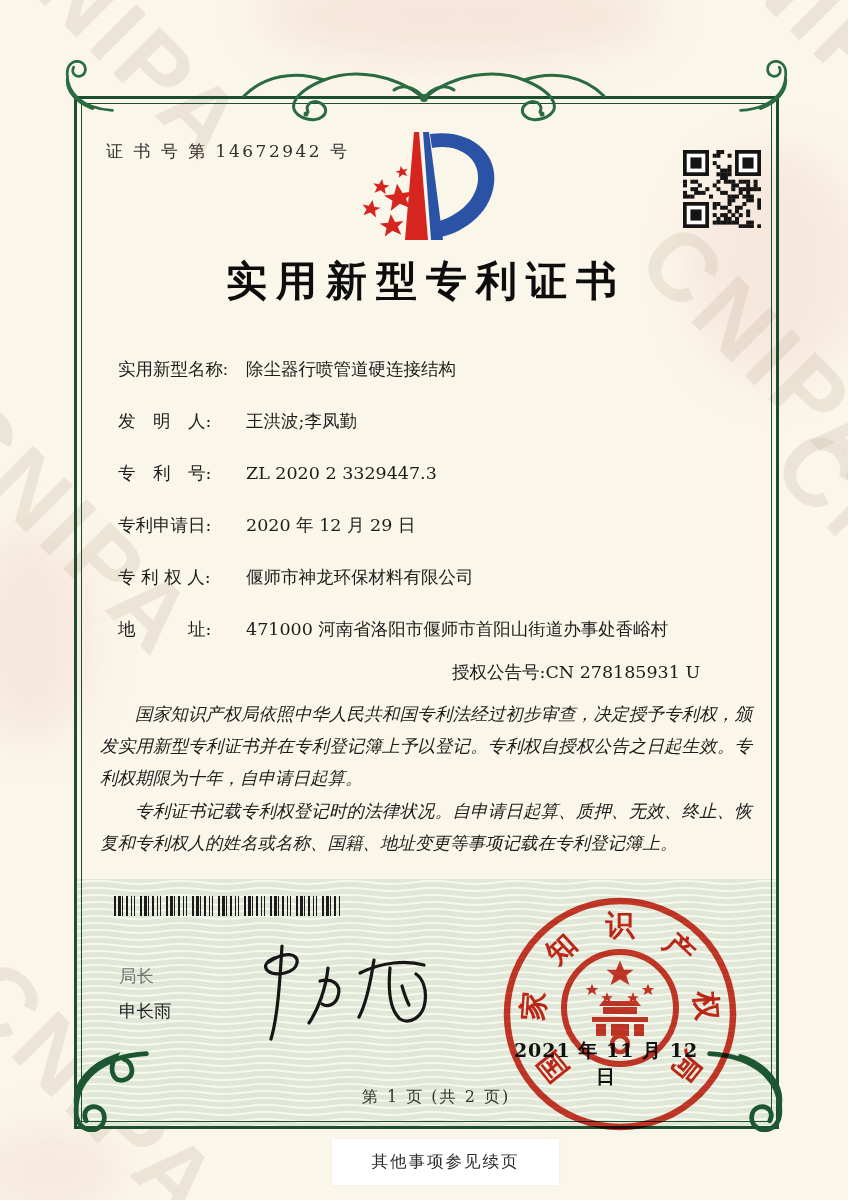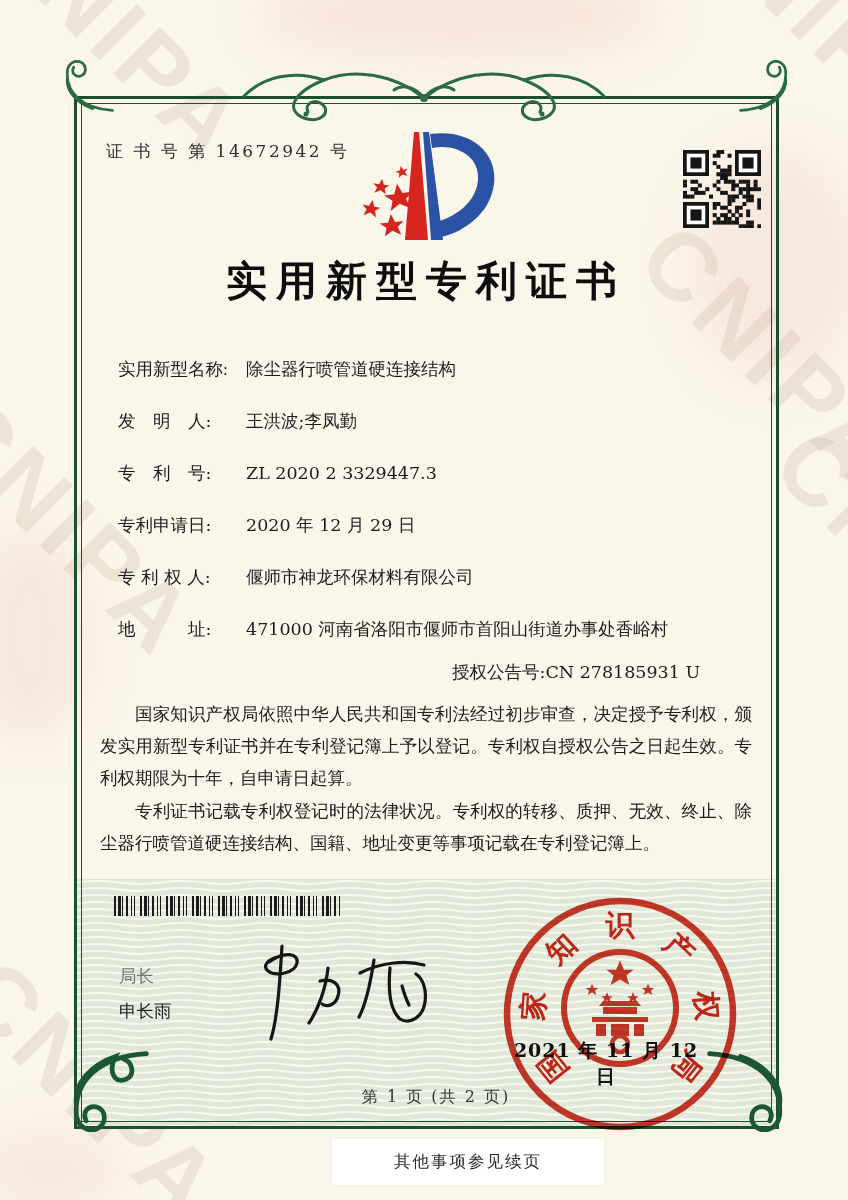--- a/index.html
+++ b/index.html
@@ -21,21 +21,21 @@
   .qr{position:absolute;left:683px;top:150px;width:78px;height:78px;}
   .title{position:absolute;left:4px;right:0;top:254px;text-align:center;font-size:41px;
          font-weight:bold;letter-spacing:9px;color:#0d0d0d;}
   
   .frow{position:absolute;left:118px;font-size:17.5px;white-space:nowrap;}
   .frow .lab{display:inline-block;min-width:122px;}
   .frow .val{margin-left:6px;}
   .frow2{position:absolute;left:452px;font-size:17.5px;white-space:nowrap;}
   
   .body-text{position:absolute;left:100px;top:698px;width:652px;font-size:17.5px;
-             line-height:1.84;text-align:justify;}
+             line-height:1.84;text-align:justify;font-style:italic;}
   .body-text p{margin:0;text-indent:2em;}
   
   .waves{position:absolute;left:77px;top:879px;}
   .barcode{position:absolute;left:114px;top:896px;width:228px;height:20px;
     background:repeating-linear-gradient(90deg,
       #1b1b1b 0 2px,transparent 2px 4px,#1b1b1b 4px 7px,transparent 7px 8px,
       #1b1b1b 8px 9px,transparent 9px 12px,#1b1b1b 12px 14px,transparent 14px 17px,
       #1b1b1b 17px 18px,transparent 18px 20px,#1b1b1b 20px 21px,transparent 21px 26px);}
   .dir-title{position:absolute;left:119px;top:964px;font-size:17.5px;
              font-family:"DejaVu Sans","Liberation Sans",sans-serif;color:#737373;}
@@ -45,21 +45,21 @@
   .seal{position:absolute;left:500px;top:892px;mix-blend-mode:multiply;opacity:.93;}
   .seal-ring{position:absolute;left:500px;top:892px;width:240px;height:240px;
              mix-blend-mode:multiply;}
   .seal-ring span{position:absolute;left:50%;top:50%;width:36px;height:36px;margin:-18px 0 0 -18px;
       display:flex;align-items:center;justify-content:center;font-size:29px;font-weight:bold;
       color:#cf2a1b;transform-origin:50% 50%;}
   .seal-date{position:absolute;left:501px;top:1038px;width:210px;text-align:center;
              font-size:19px;letter-spacing:1px;color:#111;font-weight:bold;}
   .page-info{position:absolute;left:0;right:0;top:1087px;text-align:center;
              font-size:16px;letter-spacing:2px;color:#333;padding-left:24px;}
-  .cont-box{position:absolute;left:332px;top:1139px;width:272px;height:46px;background:#ffffff;
+  .cont-box{position:absolute;left:332px;top:1139px;width:227px;height:46px;background:#ffffff;
             display:flex;align-items:center;justify-content:center;font-size:16.5px;
             letter-spacing:2px;color:#2a2a2a;box-shadow:0 0 4px rgba(0,0,0,0.04);}
 </style>
 </head>
 <body>
 
 <div id="page">
 
   <div class="tint" style="left:260px;top:-30px;width:400px;height:90px;background:rgba(236,193,183,0.30);"></div>
   <div class="tint" style="left:690px;top:150px;width:170px;height:230px;background:rgba(240,202,196,0.33);"></div>
@@ -268,21 +268,21 @@
   </div>
   <div class="frow" style="top:617px;">
     <span class="lab">地　　　址:</span><span class="val">471000 河南省洛阳市偃师市首阳山街道办事处香峪村</span>
   </div>
   <div class="frow2" style="top:660px;">
     <span class="lab">授权公告号:</span><span class="val">CN 278185931 U</span>
   </div>
 
   <div class="body-text">
     <p>国家知识产权局依照中华人民共和国专利法经过初步审查，决定授予专利权，颁发实用新型专利证书并在专利登记簿上予以登记。专利权自授权公告之日起生效。专利权期限为十年，自申请日起算。</p>
-    <p>专利证书记载专利权登记时的法律状况。专利权的转移、质押、无效、终止、除尘器行喷管道硬连接结构、国籍、地址变更等事项记载在专利登记簿上。</p>
+    <p>专利证书记载专利权登记时的法律状况。自申请日起算、质押、无效、终止、恢复和专利权人的姓名或名称、国籍、地址变更等事项记载在专利登记簿上。</p>
   </div>
 
   <div class="barcode"></div>
 
   <div class="dir-title">局长</div>
   <div class="dir-name">申长雨</div>
   <svg class="sig" width="215" height="105" viewBox="0 0 215 105">
     <g fill="none" stroke="#161616" stroke-width="3.2" stroke-linecap="round">
       <path d="M45,24 C60,13 75,15 73,25 C71,35 52,39 44,33 C38,28 44,21 54,19"></path>
       <path d="M58,8 C56,40 54,78 47,101"></path>

